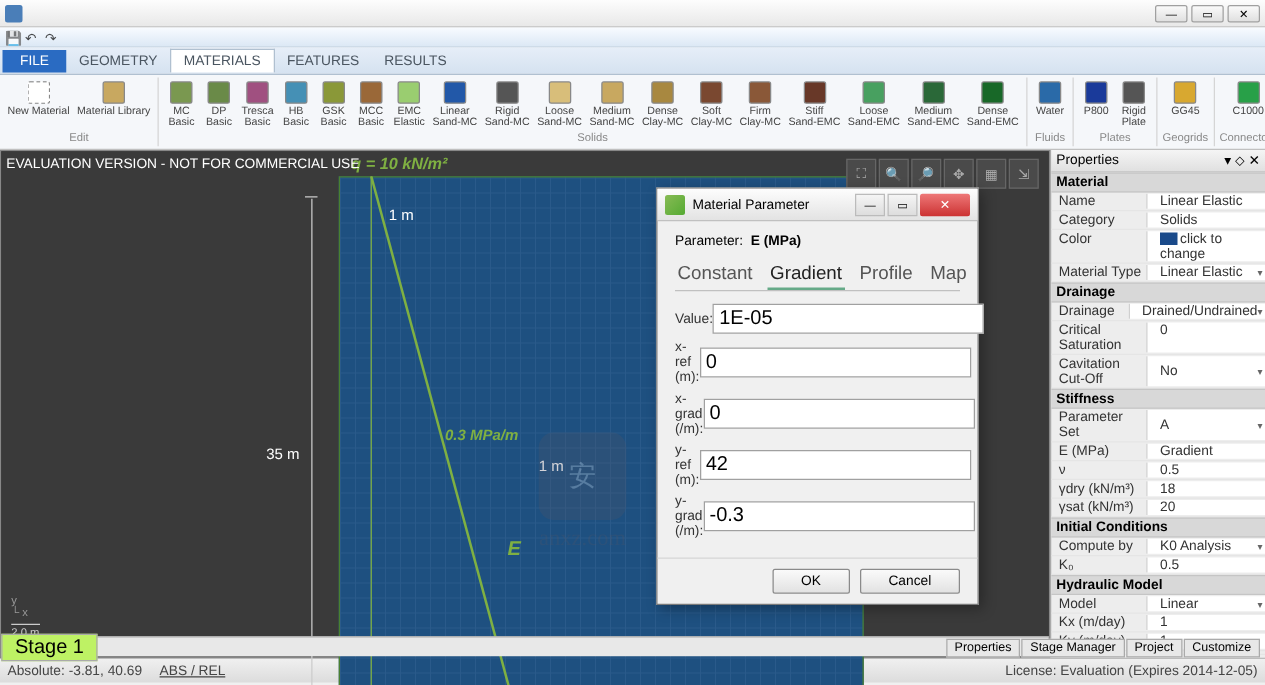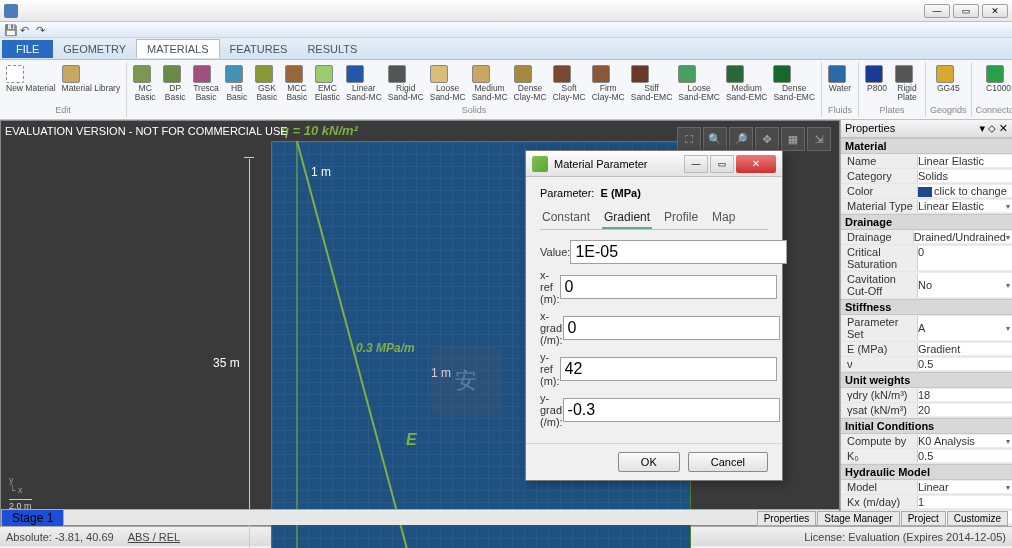--- a/index.html
+++ b/index.html
@@ -11,61 +11,61 @@
 .win-btn{width:26px;height:14px;border:1px solid #a0a0a0;background:linear-gradient(#fafafa,#e0e0e0);display:flex;align-items:center;justify-content:center;font-size:9px;border-radius:2px;cursor:pointer}
 .qat{height:16px;background:linear-gradient(#f8fbff,#dce8f5);display:flex;align-items:center;gap:4px;padding:0 4px;border-bottom:1px solid #c5d5e5}
 .qat-btn{width:12px;height:12px;opacity:0.7}
 .tabs-bar{height:22px;background:linear-gradient(#e6eef8,#d5e2f0);display:flex;align-items:center;border-bottom:1px solid #b0c0d0}
 .file-tab{background:#2a6bc2;color:#fff;padding:3px 14px;font-size:11px;margin-left:2px;cursor:pointer}
 .tab{padding:3px 10px;font-size:11px;color:#4a5560;cursor:pointer}
 .tab.active{background:#fff;border:1px solid #b0c0d0;border-bottom:none}
 .ribbon{height:60px;background:#f5f7fa;border-bottom:1px solid #c0c0c0;display:flex;align-items:stretch;padding:2px 0}
 .rib-group{display:flex;flex-direction:column;align-items:center;border-right:1px solid #d5d5d5;padding:2px 4px}
 .rib-items{display:flex;gap:2px;flex:1;align-items:flex-start}
-.rib-item{display:flex;flex-direction:column;gap:1px;padding:1px 2px;cursor:pointer;min-width:28px}
+.rib-item{display:flex;flex-direction:column;align-items:center;gap:1px;padding:1px 2px;cursor:pointer;min-width:28px}
 .mat-swatch{width:18px;height:18px;border:1px solid #888;border-radius:2px}
 .rib-label{font-size:8.5px;color:#444;text-align:center;line-height:1;white-space:nowrap}
 .grp-label{font-size:9px;color:#888;text-align:center}
 .main{display:flex;height:406px}
 .canvas-area{flex:1;position:relative;background:#3a3a3a;border:1px solid #888}
 .eval-banner{position:absolute;top:4px;left:4px;color:#fff;font-weight:normal;font-size:11px;z-index:2}
 .canvas{position:absolute;inset:0;background:#3a3a3a}
 .grid-area{position:absolute;left:270px;top:20px;width:420px;height:460px;background:#1e5080;background-image:linear-gradient(#2a5a8a 1px,transparent 1px),linear-gradient(90deg,#2a5a8a 1px,transparent 1px);background-size:12px 12px;border:1px solid #4a8030}
 .ann{position:absolute;color:#7fb042;font-size:13px;font-style:italic;font-weight:bold}
 .dim-text{position:absolute;color:#fff;font-size:12px}
 .nav-ctrl{position:absolute;top:6px;right:8px;display:flex;gap:2px}
 .nav-btn{width:24px;height:24px;background:#4a4a4a;border:1px solid #666;display:flex;align-items:center;justify-content:center;color:#aaa;cursor:pointer}
 .axis-ind{position:absolute;left:8px;bottom:30px;color:#999;font-size:9px}
 .scale{position:absolute;left:8px;bottom:14px;color:#ccc;font-size:9px;border-top:1px solid #ccc;padding-top:1px}
 .stage-tabs{position:absolute;left:0;bottom:0;right:0;height:16px;background:#e8e8e8;display:flex;align-items:center;border-top:1px solid #aaa}
-.stage-tab{background:#1d4ed8;border:1px solid #aaa;padding:1px 10px;font-size:12px;cursor:pointer}
+.stage-tab{background:#bef264;border:1px solid #aaa;padding:1px 10px;font-size:16px;cursor:pointer}
 .props{width:172px;background:#ededed;border-left:1px solid #aaa;display:flex;flex-direction:column;font-size:10px;overflow-y:auto}
 .props-hdr{background:linear-gradient(#f5f5f5,#e0e0e0);padding:2px 4px;font-size:10px;border-bottom:1px solid #c0c0c0;display:flex;justify-content:space-between}
 .prop-sect{background:#d8d8d8;padding:1px 4px;font-weight:bold;border-top:1px solid #c5c5c5;border-bottom:1px solid #c5c5c5}
 .prop-row{display:flex;padding:1px 0;border-bottom:1px solid #e5e5e5}
 .prop-k{width:76px;padding-left:6px;color:#333}
-.prop-v{flex:1;padding-left:0;color:#333;background:#fff;border-left:1px solid #d0d0d0}
+.prop-v{flex:1;padding-left:10px;color:#333;background:#fff;border-left:1px solid #d0d0d0}
 .prop-v.dd{display:flex;justify-content:space-between;align-items:center;padding-right:2px}
 .dd-arr{font-size:8px;color:#666}
 .color-chip{display:inline-block;width:14px;height:10px;background:#1a4a8a;vertical-align:middle;margin-right:2px}
 .status{height:20px;background:linear-gradient(#f0f0f0,#dcdcdc);border-top:1px solid #aaa;display:flex;align-items:center;padding:0 6px;font-size:10px;color:#444;justify-content:space-between}
 .status-left{display:flex;gap:14px}
 .footer-tabs{position:absolute;right:4px;bottom:22px;display:flex;gap:1px}
 .ftab{background:#e8e8e8;border:1px solid #aaa;padding:1px 6px;font-size:10px;cursor:pointer}
 .dialog{position:absolute;left:525px;top:150px;width:258px;background:#f0f0f0;border:1px solid #7a7a7a;box-shadow:3px 3px 10px rgba(0,0,0,0.3);z-index:10}
 .dlg-title{height:26px;background:linear-gradient(#fdfdfd,#e3e3e3);display:flex;align-items:center;padding:0 6px;justify-content:space-between;border-bottom:1px solid #c0c0c0}
 .dlg-title-l{display:flex;align-items:center;gap:6px}
 .dlg-icon{width:16px;height:16px;background:linear-gradient(135deg,#8b5,#5a3);border-radius:2px}
 .dlg-ctrls{display:flex;gap:2px}
 .dlg-close{width:40px;height:18px;background:linear-gradient(#e77,#c33);color:#fff;display:flex;align-items:center;justify-content:center;border-radius:2px;font-size:10px;cursor:pointer}
 .dlg-mm{width:24px;height:18px;background:linear-gradient(#f5f5f5,#ddd);border:1px solid #bbb;display:flex;align-items:center;justify-content:center;font-size:9px;cursor:pointer}
 .dlg-body{padding:10px 14px}
 .param-line{margin-bottom:8px;font-size:11px}
 .dlg-tabs{display:flex;gap:10px;border-bottom:1px solid #c0c0c0;margin-bottom:10px}
-.dlg-tab{padding:3px 2px;font-size:12px;color:#555;cursor:pointer}
+.dlg-tab{padding:3px 2px;font-size:15px;color:#555;cursor:pointer}
 .dlg-tab.active{color:#222;border-bottom:2px solid #6a8}
 .form-row{display:flex;align-items:center;margin-bottom:5px}
 .form-lbl{width:78px;font-size:11px;color:#333}
 .form-inp{flex:1;border:1px solid #a0a0a0;padding:2px 4px;font-size:16px;background:#fff}
 .dlg-btns{display:flex;justify-content:flex-end;gap:8px;padding:8px 14px;border-top:1px solid #d5d5d5}
 .dlg-btn{padding:3px 22px;border:1px solid #8a8a8a;background:linear-gradient(#fafafa,#e2e2e2);border-radius:2px;font-size:11px;cursor:pointer}
 .watermark{position:absolute;left:400px;top:225px;width:130px;height:120px;opacity:0.25;z-index:5;pointer-events:none}
 .wm-badge{width:70px;height:70px;background:#556;border-radius:12px;margin:0 auto;display:flex;align-items:center;justify-content:center;color:#fff;font-size:22px}
 .wm-text{text-align:center;color:#556;font-size:18px;font-family:serif;margin-top:4px}
 </style>
@@ -330,21 +330,20 @@
           </div>
         </div>
         <div class="prop-row">
           <div class="prop-k">E (MPa)</div>
           <div class="prop-v">Gradient</div>
         </div>
         <div class="prop-row">
           <div class="prop-k">ν</div>
           <div class="prop-v">0.5</div>
         </div>
-        <div class="prop-sect">Unit weights</div>
         <div class="prop-row">
           <div class="prop-k">γdry (kN/m³)</div>
           <div class="prop-v">18</div>
         </div>
         <div class="prop-row">
           <div class="prop-k">γsat (kN/m³)</div>
           <div class="prop-v">20</div>
         </div>
         <div class="prop-sect">Initial Conditions</div>
         <div class="prop-row">

